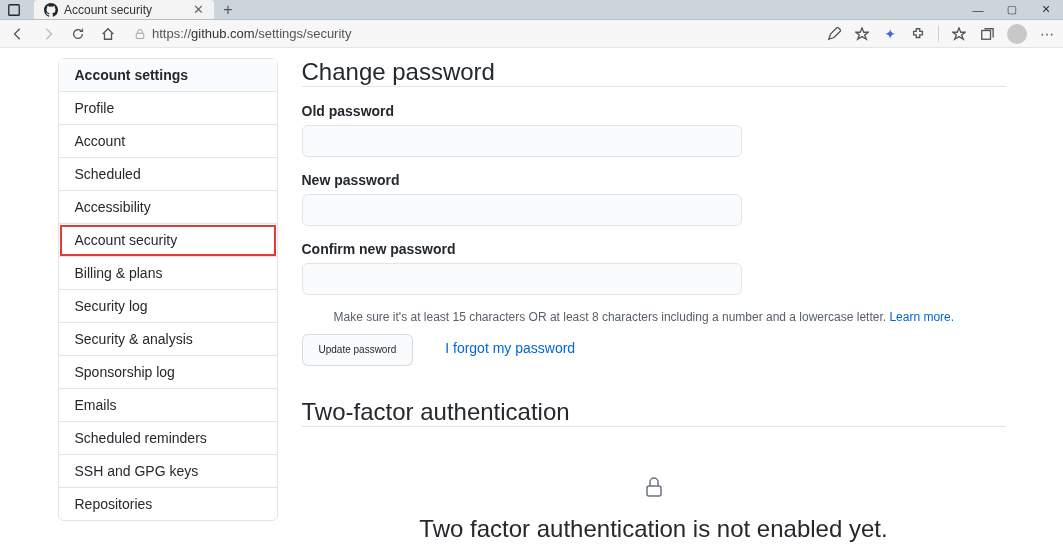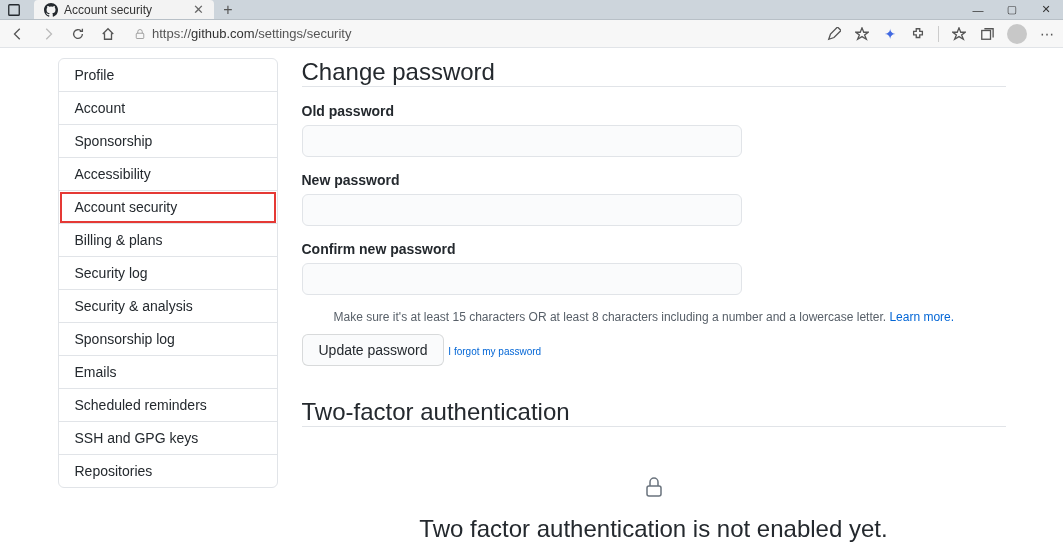--- a/index.html
+++ b/index.html
@@ -46,22 +46,22 @@
     
     h2.section-title { font-size: 24px; font-weight: 400; border-bottom: 1px solid #e1e4e8; padding-bottom: 0; margin-bottom: 16px; }
 
     
     .form-group { margin-bottom: 15px; }
     .form-group label { display: block; font-weight: 600; font-size: 14px; margin-bottom: 6px; }
     .form-group input[type="password"] { width: 440px; max-width: 100%; padding: 5px 12px; font-size: 14px; line-height: 20px; border: 1px solid #e1e4e8; border-radius: 6px; background: #fafbfc; }
     .pw-note { font-size: 12px; color: #586069; margin: 6px 0 10px; padding-left: 32px; }
     .pw-note a { color: #0366d6; text-decoration: none; }
 
-    .btn { display: inline-block; padding: 5px 16px; font-size: 14px; font-weight: 500; line-height: 20px; border: 1px solid rgba(27,31,35,0.15); border-radius: 6px; background: #fafbfc; color: #24292e; cursor: pointer; }
-    .forgot-link { color: #0366d6; text-decoration: none; font-size: 10px; margin-left: 0; }
+    .btn { display: inline-block; padding: 5px 16px; font-size: 10px; font-weight: 500; line-height: 20px; border: 1px solid rgba(27,31,35,0.15); border-radius: 6px; background: #fafbfc; color: #24292e; cursor: pointer; }
+    .forgot-link { color: #0366d6; text-decoration: none; font-size: 14px; margin-left: 28px; }
 
     
     .tfa-section { margin-top: 32px; }
     .tfa-blank { text-align: center; padding: 32px 20px 10px; }
     .tfa-lock { color: #6a737d; margin-bottom: 16px; display: flex; justify-content: center; }
     .tfa-lock svg { width: 24px; height: 24px; stroke: currentColor; fill: none; stroke-width: 1.5; }
     .tfa-heading { font-size: 24px; font-weight: 400; margin-bottom: 6px; }
     .sep { width: 1px; height: 16px; background: #ccc; }
   </style>
 </head>
@@ -152,23 +152,24 @@
     <div class="avatar"></div>
     <div class="toolbar-icon">⋯</div>
   </div>
 </div>
 
 <div class="page">
   <div class="container">
 
     <nav class="sidebar">
       <ul class="menu">
+        <li class="menu-item menu-heading">Account settings</li>
         <li class="menu-item">Profile</li>
         <li class="menu-item">Account</li>
-        <li class="menu-item">Sponsorship</li>
+        <li class="menu-item">Scheduled</li>
         <li class="menu-item">Accessibility</li>
         <li class="menu-item active highlight-red">Account security</li>
         <li class="menu-item">Billing &amp; plans</li>
         <li class="menu-item">Security log</li>
         <li class="menu-item">Security &amp; analysis</li>
         <li class="menu-item">Sponsorship log</li>
         <li class="menu-item">Emails</li>
         <li class="menu-item">Scheduled reminders</li>
         <li class="menu-item">SSH and GPG keys</li>
         <li class="menu-item">Repositories</li>

